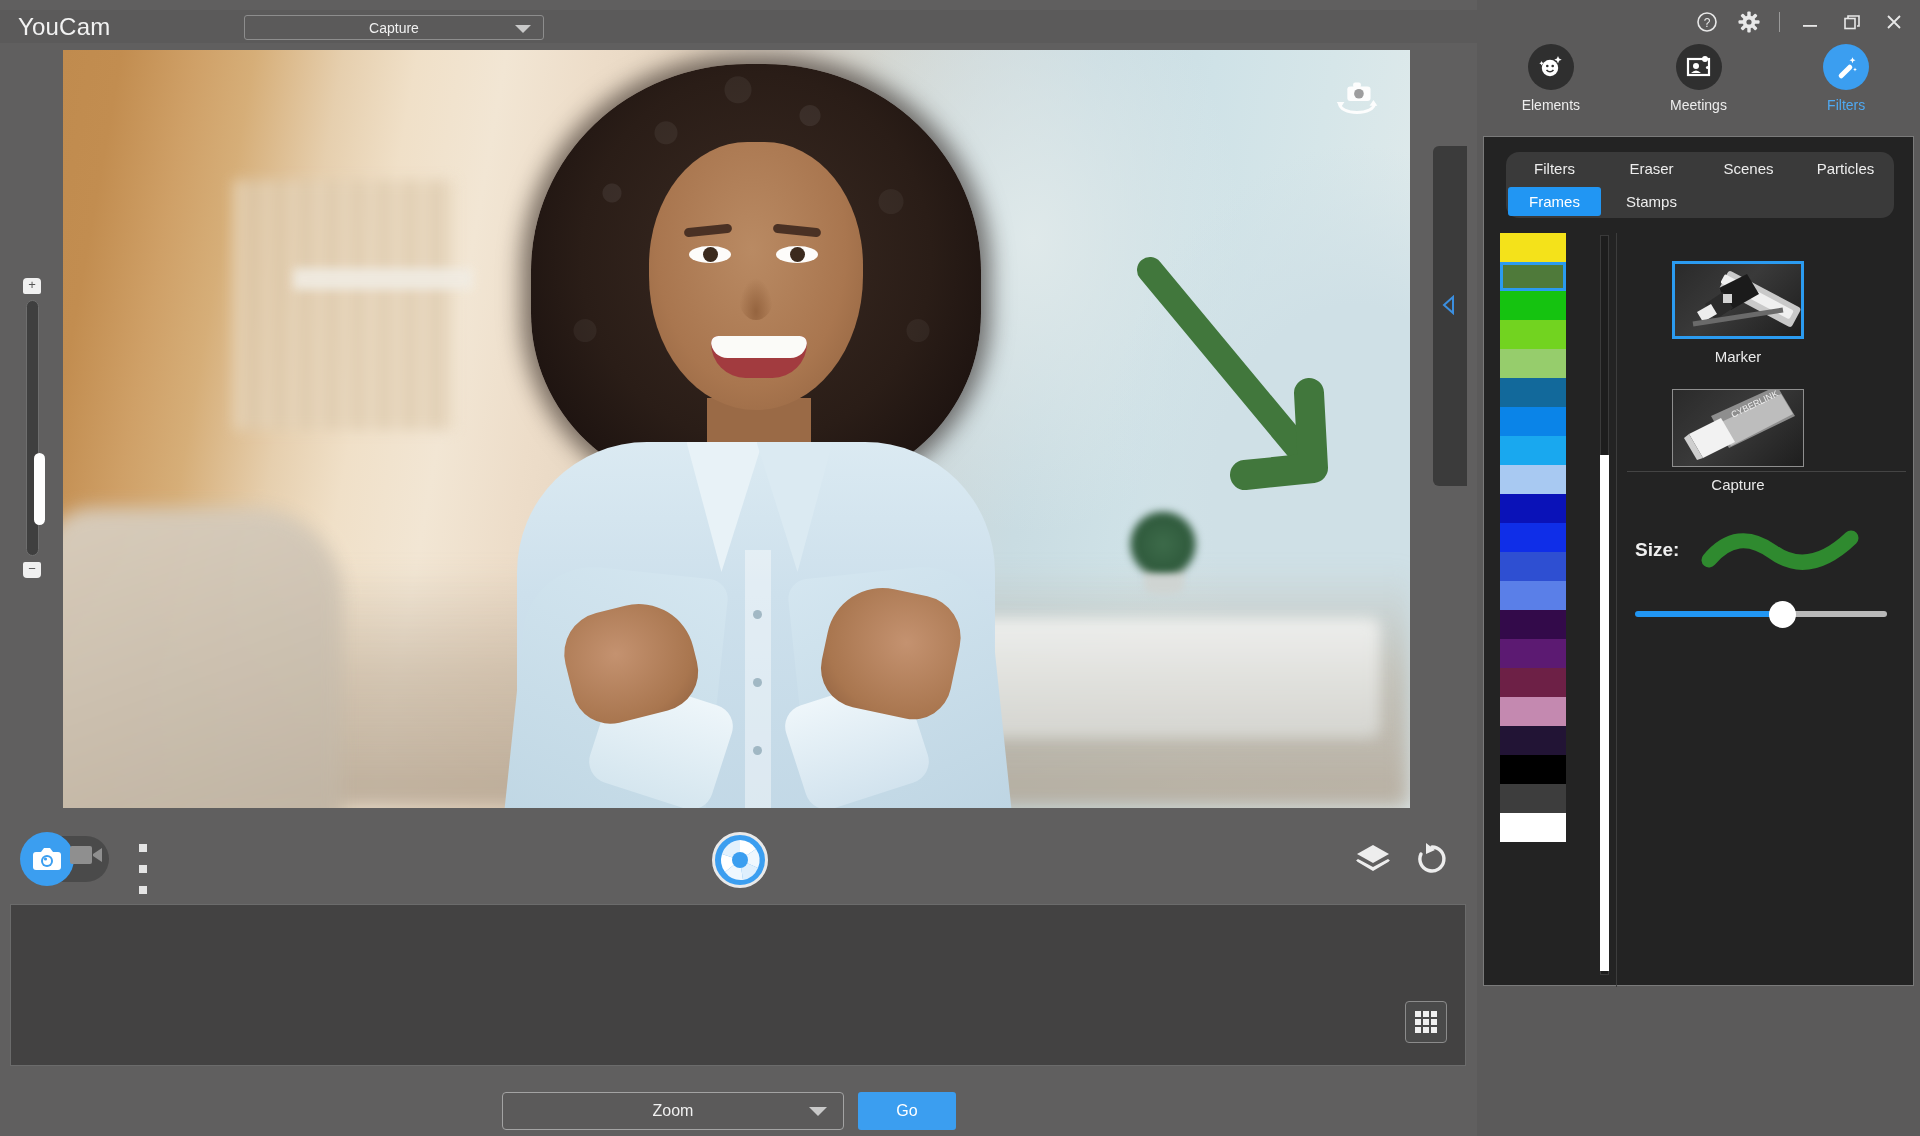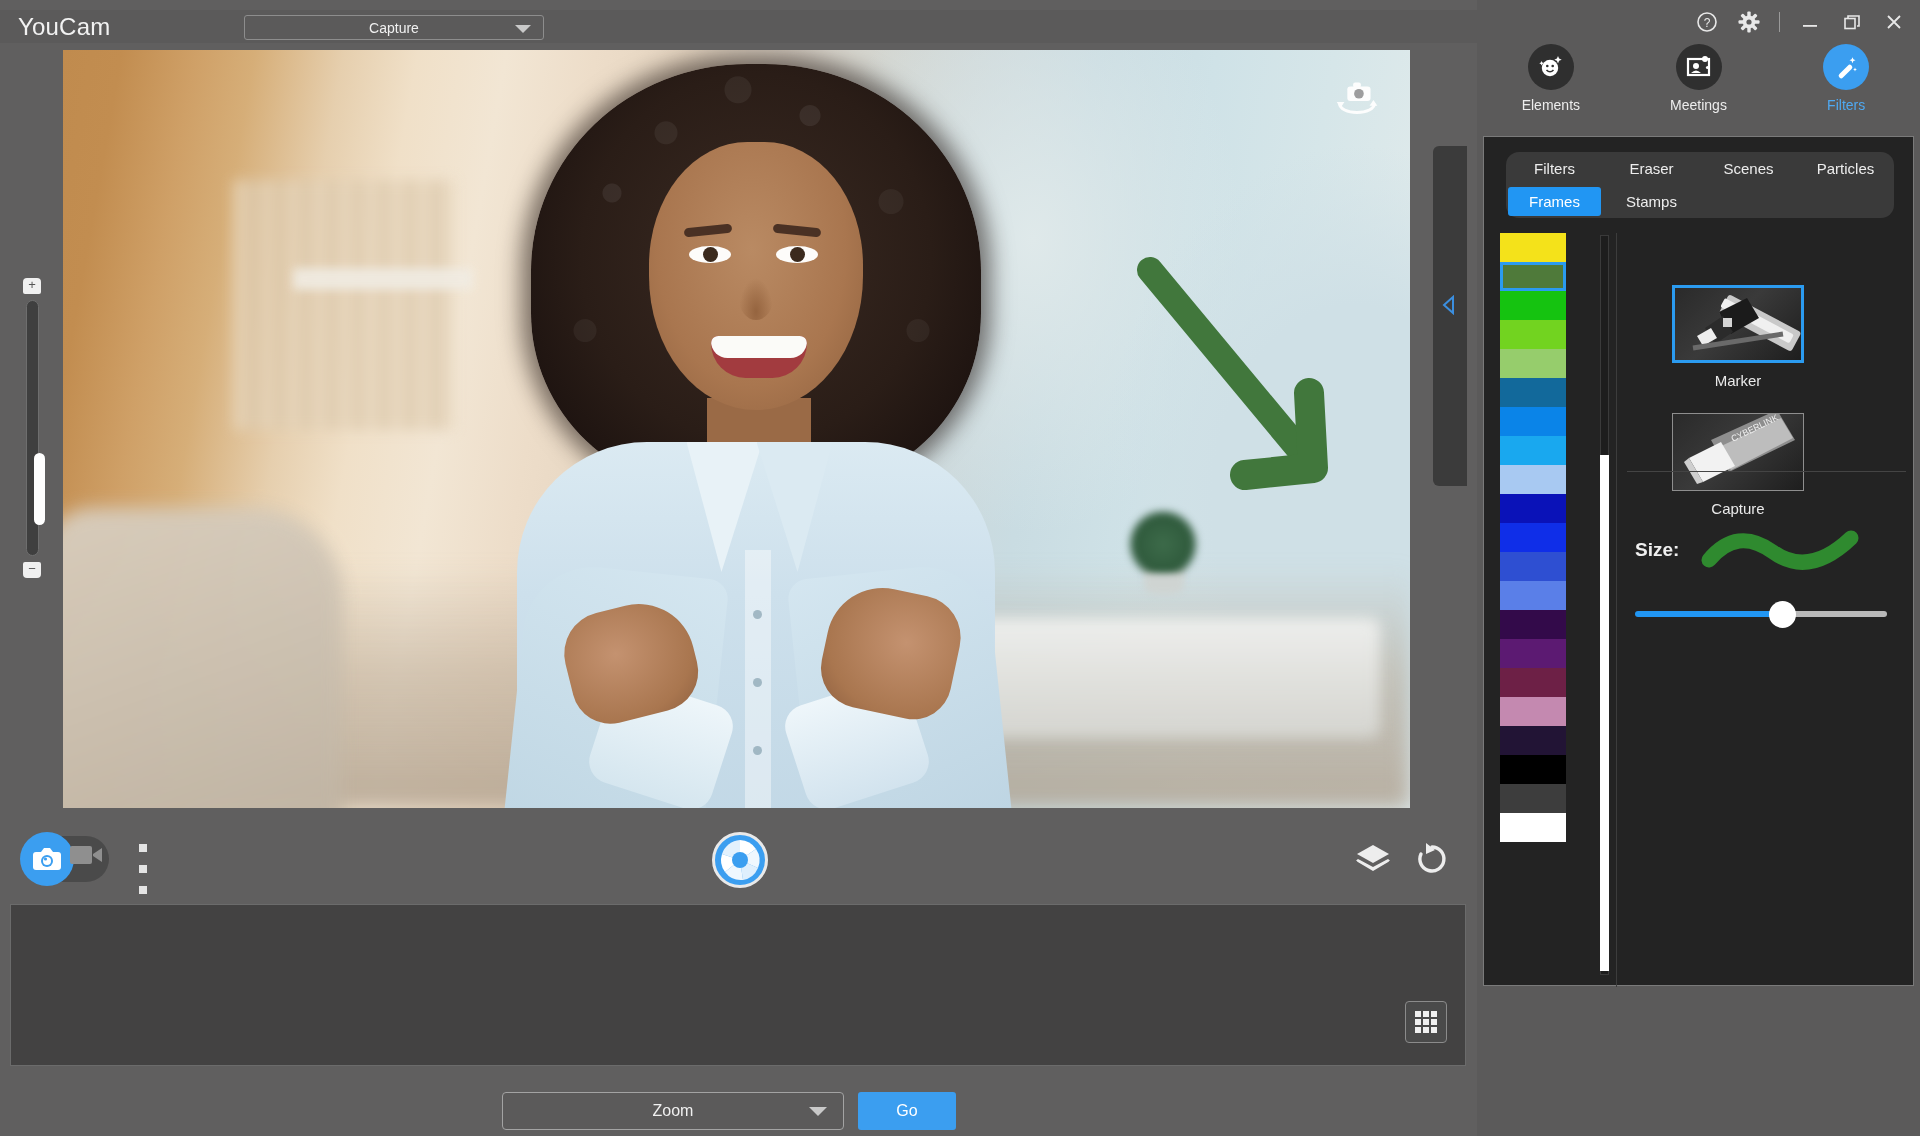--- a/index.html
+++ b/index.html
@@ -284,21 +284,21 @@
   #pal-scroll-track {
     position:absolute; left: 100px; top: 2px; width: 9px; height: 740px;
     background:#1d1d1d; border:1px solid #3a3a3a;
   }
   #pal-scroll-thumb {
     position:absolute; left: 100px; top: 222px; width: 9px; height: 516px;
     background:#ffffff;
   }
 
   #tool-col { position:absolute; left: 132px; top: 0; width: 299px; height: 754px; border-left: 1px solid #3c3c3c; }
-  .tool-item { position:absolute; left: 55px; width: 132px; margin-top: 24px; }
+  .tool-item { position:absolute; left: 55px; width: 132px; }
   .tool-thumb {
     width: 132px; height: 78px; border:1px solid #8e8e8e; position:relative; overflow:hidden;
     background: linear-gradient(135deg,#2a2a2a 0%, #3a3a3a 45%, #1e1e1e 100%);
   }
   .tool-item.active .tool-thumb { border: 3px solid #2b9bf0; }
   .tool-label { margin-top: 9px; text-align:center; font-size: 15px; color:#e9e9e9; }
   #tools-divider { position:absolute; left: 10px; top: 238px; width: 279px; height:1px; background:#444; }
 
   #size-row { position:absolute; left: 0; top: 282px; width: 299px; height: 70px; display:flex; align-items:center;font-weight:bold; }
   #size-label { margin-left: 18px; font-size: 19px; color:#efefef; }

